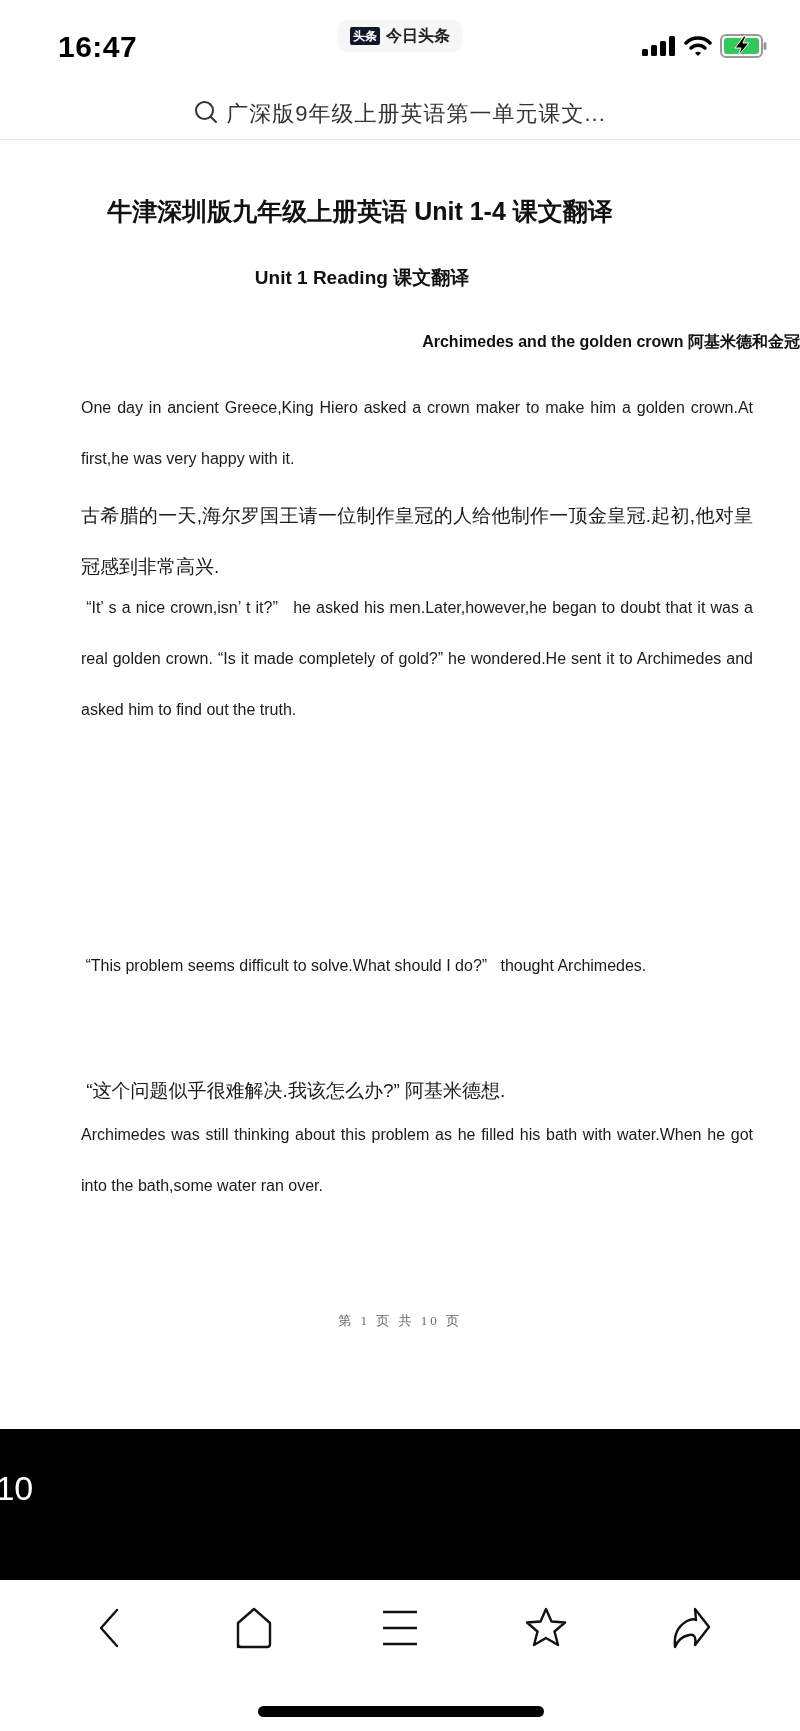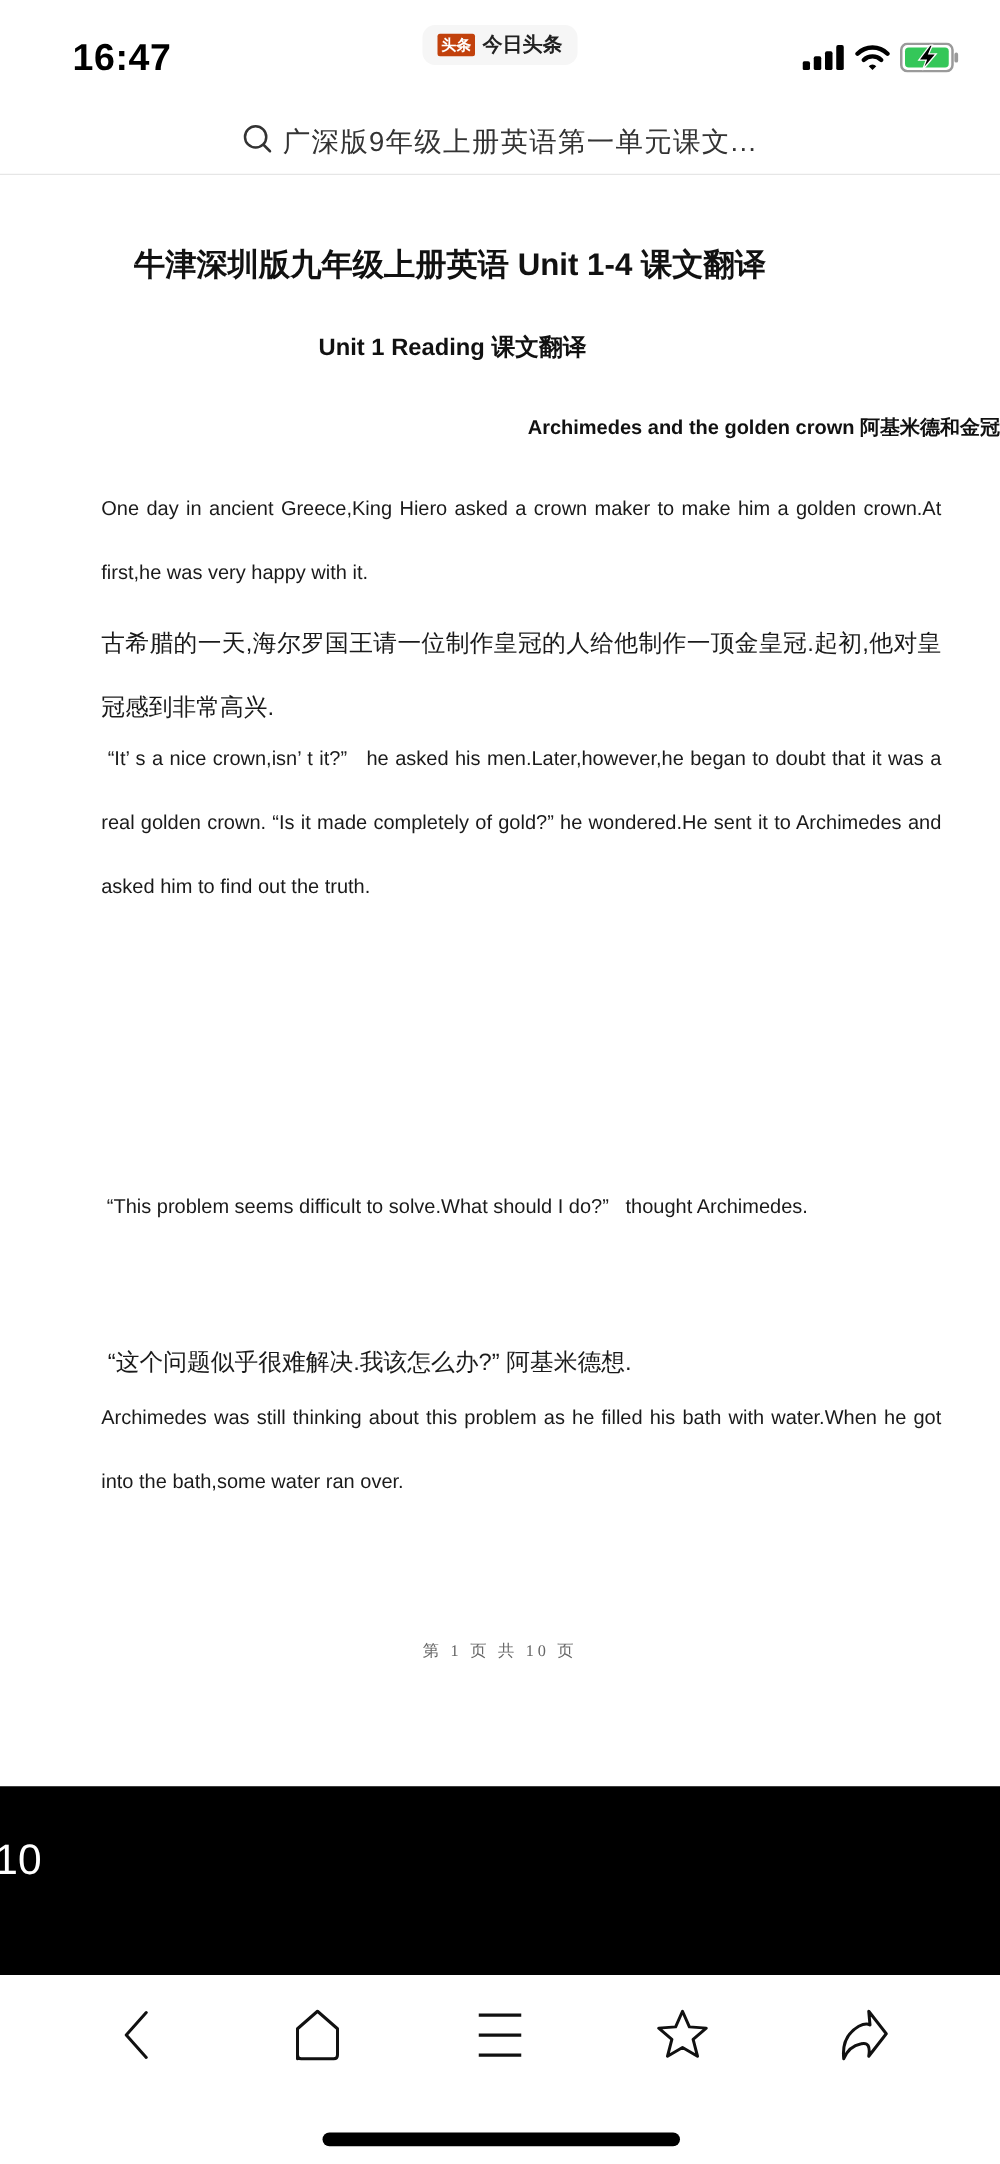--- a/index.html
+++ b/index.html
@@ -17,21 +17,21 @@
       position: absolute; left: 58px; top: 30px;
       font-size: 30px; font-weight: bold; color: #000; letter-spacing: 0.5px;
       font-family: "Liberation Sans", sans-serif;
     }
     .app-pill {
       position: absolute; left: 338px; top: 20px; width: 124px; height: 32px;
       border-radius: 10px; background: #f6f6f6;
       display: flex; align-items: center; justify-content: center; gap: 6px;
     }
     .app-logo {
-      background: #c2410c; color: #fff; font-size: 12px; font-weight: bold;
+      background: #0f172a; color: #fff; font-size: 12px; font-weight: bold;
       padding: 1px 3px; border-radius: 2px; line-height: 16px;
     }
     .app-name { font-size: 16px; font-weight: bold; color: #222; text-align: right; }
     .status-icons { position: absolute; right: 32px; top: 34px; display: flex; align-items: center; gap: 8px; }
 
     
     .search-header {
       position: absolute; top: 88px; left: 0; width: 800px; height: 52px;
       display: flex; align-items: center; justify-content: center;
       border-bottom: 1px solid #e6e6e6;

